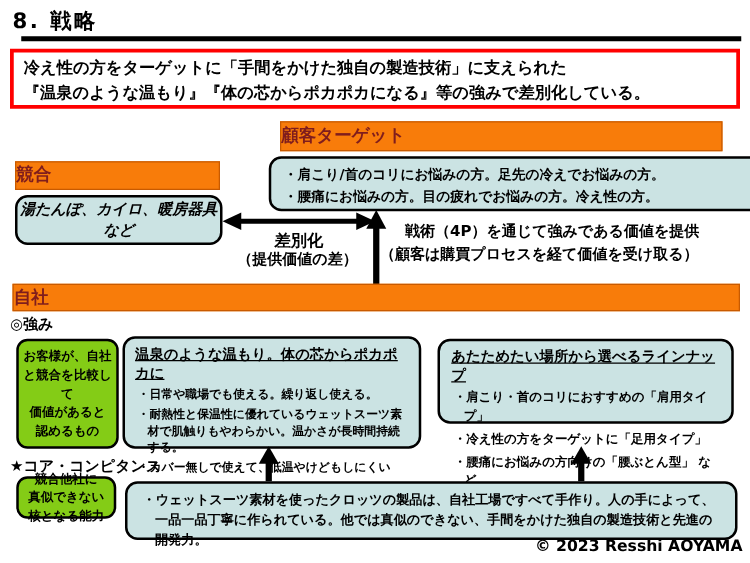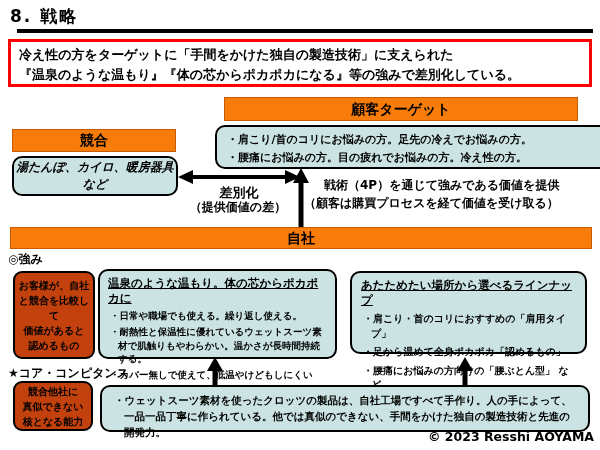--- a/index.html
+++ b/index.html
@@ -12,21 +12,21 @@
   .page-title { left: 10px; top: 5px; font-size: 17px; letter-spacing: 2px; }
   .title-underline { left: 17px; top: 29px; width: 576px; height: 4px; background: #000; }
 
   .summary-box {
     left: 8px; top: 39px; width: 584px; height: 48px; box-sizing: border-box;
     border: 3px solid #ff0000; padding: 3px 8px 16px 8px;
     font-size: 13px; line-height: 1.55;
   }
 
   .obar {
-    background: #f87c0a; color: #000000; text-align: center;
+    background: #f87c0a; color: #7f1d1d; text-align: left;
     border: 1px solid #c85a00; box-sizing: border-box;
   }
   .bar-customer { left: 224px; top: 97px; width: 354px; height: 24px; font-size: 14px; line-height: 22px; }
   .bar-competitor { left: 12px; top: 129px; width: 164px; height: 23px; font-size: 14px; line-height: 21px; }
   .bar-own { left: 10px; top: 227px; width: 582px; height: 22px; font-size: 14px; line-height: 20px; }
 
   .bluebox {
     background: #cbe3e3; border: 2px solid #000; border-radius: 10px;
     box-sizing: border-box;
   }
@@ -37,29 +37,29 @@
   .diff-label1 { left: 180px; top: 184px; width: 118px; text-align: center; font-size: 13px; }
   .diff-label2 { left: 164px; top: 199px; width: 148px; text-align: center; font-size: 12px; }
   .tactics-line1 { left: 324px; top: 177px; font-size: 12px; }
   .tactics-line2 { left: 304px; top: 195px; font-size: 12px; }
 
   .section-label { font-size: 12px; }
   .strengths-label { left: 8px; top: 251px; }
   .core-label { left: 8px; top: 365px; }
 
   .ybox {
-    background: #c2410c; border: 2px solid #000; border-radius: 9px; box-sizing: border-box;
+    background: #84cc16; border: 2px solid #000; border-radius: 9px; box-sizing: border-box;
     display: flex; flex-direction: column; align-items: center; justify-content: center;
     text-align: center; line-height: 1.5;
   }
   .ybox-strength { left: 13px; top: 271px; width: 82px; height: 88px; font-size: 10px; }
-  .ybox-core { left: 13px; top: 381px; width: 80px; height: 50px; font-size: 10px; }
+  .ybox-core { left: 13px; top: 381px; width: 80px; height: 34px; font-size: 10px; }
 
   .box-warmth { left: 98px; top: 269px; width: 239px; height: 90px; padding: 5px 8px; }
-  .box-lineup { left: 350px; top: 271px; width: 237px; height: 83px; padding: 5px 9px; }
+  .box-lineup { left: 350px; top: 271px; width: 237px; height: 68px; padding: 5px 9px; }
   .bbtitle { font-size: 11.5px; text-decoration: underline; margin-bottom: 3px; }
   .bullet { font-size: 9.5px; line-height: 1.45; padding-left: 10px; text-indent: -8px; margin-top: 2px; }
   .box-lineup .bullet { font-size: 10px; margin-top: 4px; }
 
   .box-core { left: 100px; top: 385px; width: 490px; height: 47px; padding: 6px 10px;
     font-size: 10.5px; line-height: 1.5; font-family: Liberation Serif, serif; }
   .box-core .hang { padding-left: 12px; text-indent: -10px; }
 
   .copyright { right: 6px; top: 429px; font-size: 12.5px; }
 
@@ -120,21 +120,21 @@
   <div class="abs bluebox box-warmth">
     <div class="bbtitle">温泉のような温もり。体の芯からポカポカに</div>
     <div class="bullet">・日常や職場でも使える。繰り返し使える。</div>
     <div class="bullet">・耐熱性と保温性に優れているウェットスーツ素材で肌触りもやわらかい。温かさが長時間持続する。</div>
     <div class="bullet">・カバー無しで使えて、低温やけどもしにくい</div>
   </div>
 
   <div class="abs bluebox box-lineup">
     <div class="bbtitle">あたためたい場所から選べるラインナップ</div>
     <div class="bullet">・肩こり・首のコリにおすすめの「肩用タイプ」</div>
-    <div class="bullet">・足から温めて全身ポカポカ「認めるもの」</div>
+    <div class="bullet">・冷え性の方をターゲットに「足用タイプ」</div>
     <div class="bullet">・腰痛にお悩みの方向けの「腰ぶとん型」 など</div>
   </div>
 
   <div class="abs section-label core-label">★コア・コンピタンス</div>
 
   <div class="abs ybox ybox-core">
     <div>競合他社に</div>
     <div>真似できない</div>
     <div>核となる能力</div>
   </div>

